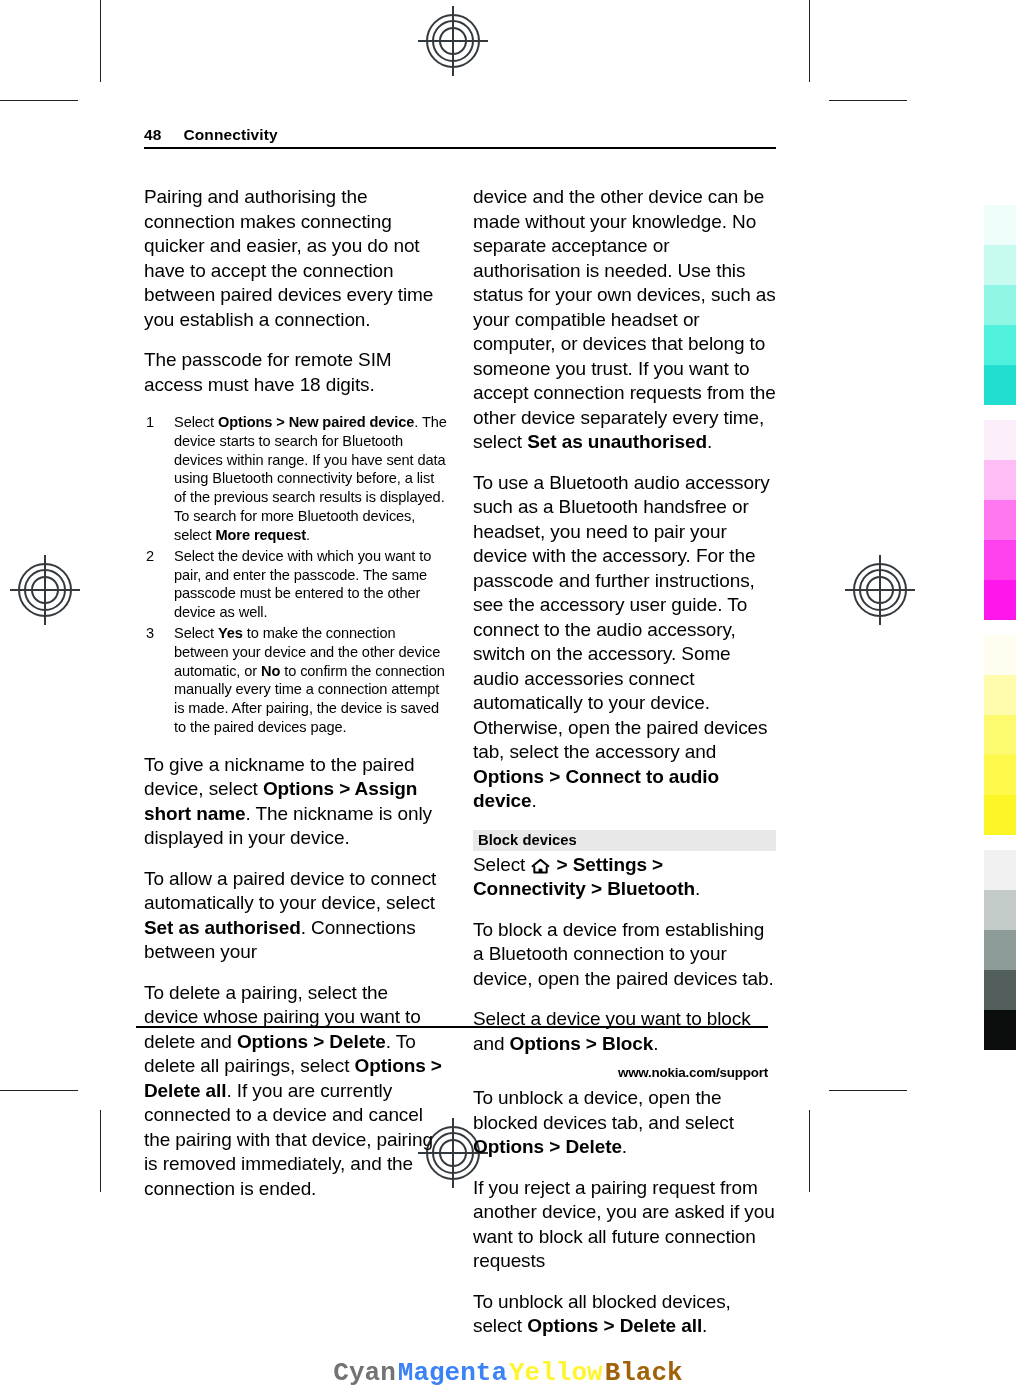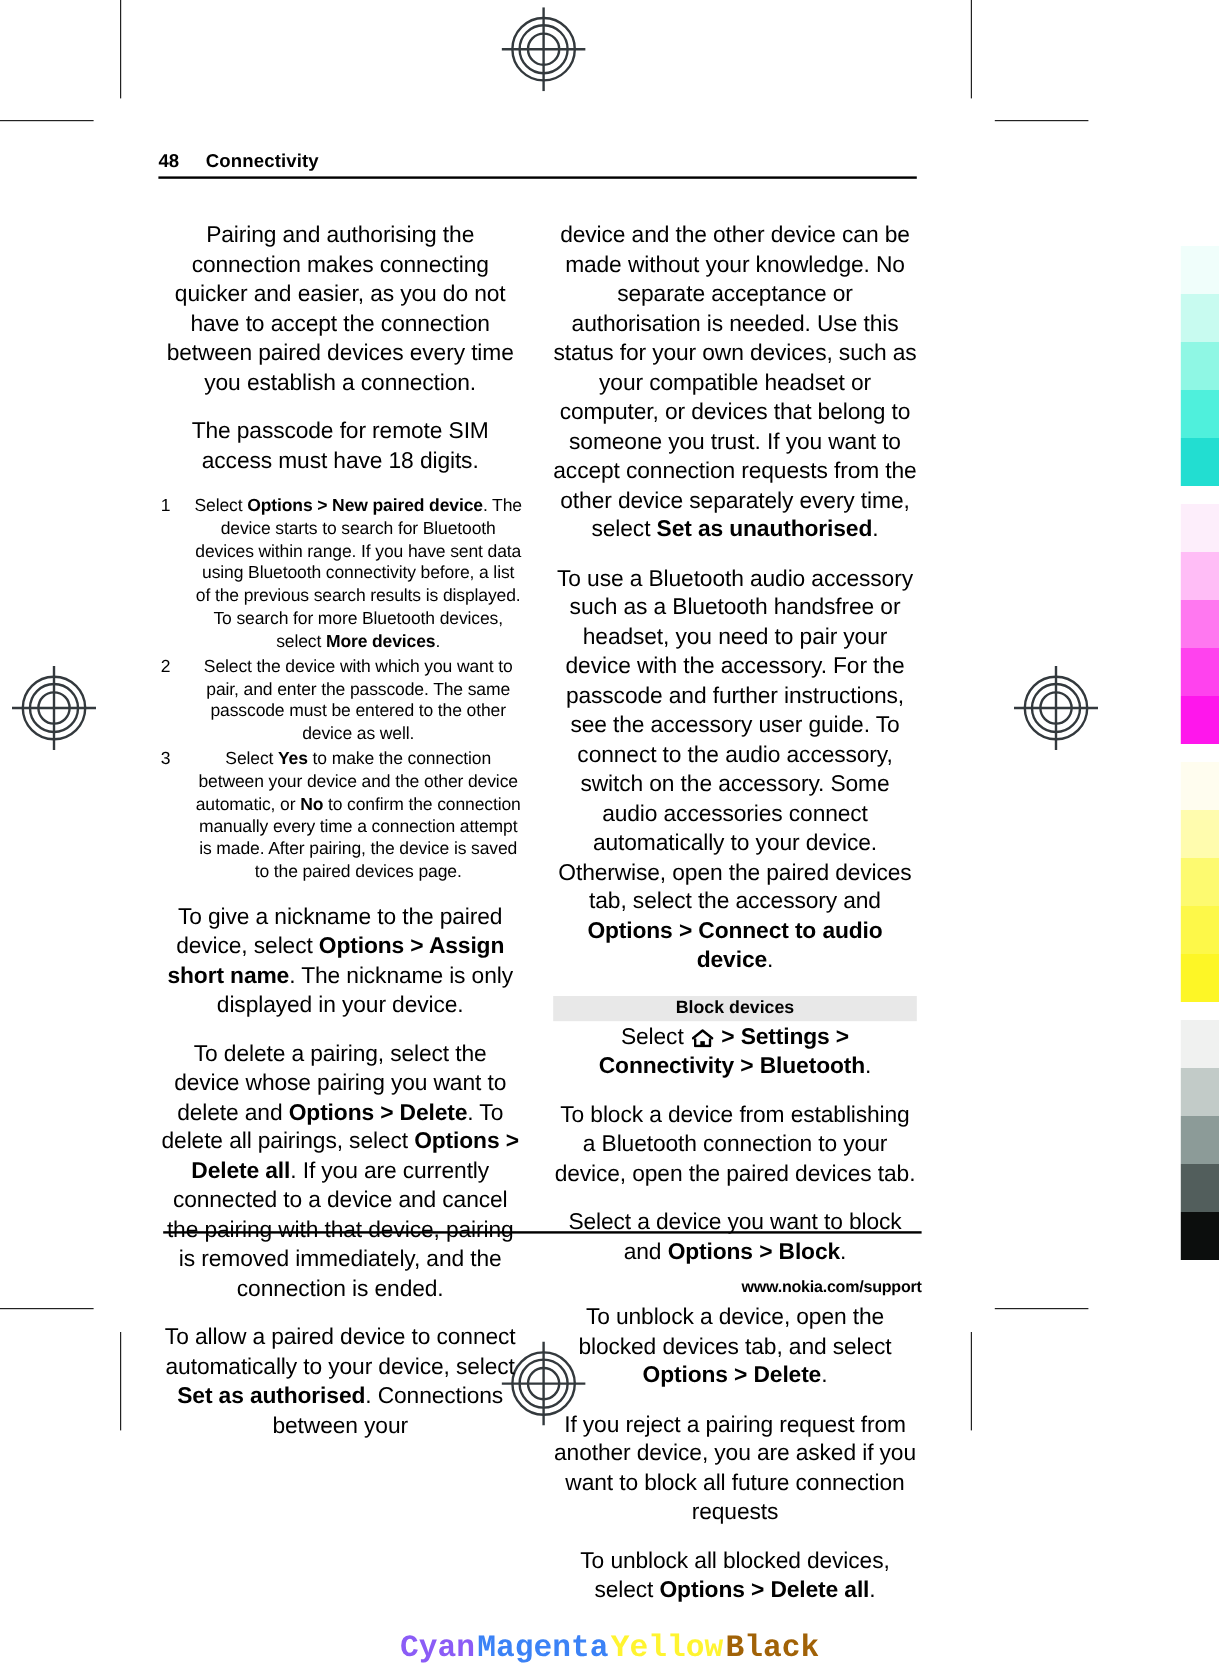--- a/index.html
+++ b/index.html
@@ -23,24 +23,23 @@
 
   .reg-mark {
     position: absolute;
     width: 70px; height: 70px;
   }
   .reg-mark svg { display: block; }
 
   
   .page {
     position: absolute;
-    left: 132px;
+    left: 144px;
     top: 126px;
     width: 632px;
-    text-align: center;
   }
 
   .header-row {
     display: flex;
     align-items: baseline;
     gap: 22px;
     font-weight: bold;
     font-size: 15.5px;
     letter-spacing: 0.1px;
     padding-bottom: 3px;
@@ -207,27 +206,27 @@
     <span>48</span>
     <span>Connectivity</span>
   </div>
   <div class="header-rule"></div>
 
   <div class="columns">
     <div class="col" id="col-left">
         <p class="para">Pairing and authorising the connection makes connecting quicker and easier, as you do not have to accept the connection between paired devices every time you establish a connection.</p>
         <p class="para">The passcode for remote SIM access must have 18 digits.</p>
         <ol class="steps">
-          <li><span class="num">1</span>Select <b>Options  &gt; New paired device</b>. The device starts to search for Bluetooth devices within range. If you have sent data using Bluetooth connectivity before, a list of the previous search results is displayed. To search for more Bluetooth devices, select <b>More devices</b>.</li>
+          <li><span class="num">1</span>Select <b>Options  &gt; New paired device</b>. The device starts to search for Bluetooth devices within range. If you have sent data using Bluetooth connectivity before, a list of the previous search results is displayed. To search for more Bluetooth devices, select <b>More request</b>.</li>
           <li><span class="num">2</span>Select the device with which you want to pair, and enter the passcode. The same passcode must be entered to the other device as well.</li>
           <li><span class="num">3</span>Select <b>Yes</b> to make the connection between your device and the other device automatic, or <b>No</b> to confirm the connection manually every time a connection attempt is made. After pairing, the device is saved to the paired devices page.</li>
         </ol>
         <p class="para">To give a nickname to the paired device, select <b>Options  &gt; Assign short name</b>. The nickname is only displayed in your device.</p>
+        <p class="para">To allow a paired device to connect automatically to your device, select <b>Set as authorised</b>. Connections between your</p>
         <p class="para">To delete a pairing, select the device whose pairing you want to delete and <b>Options  &gt; Delete</b>. To delete all pairings, select <b>Options  &gt; Delete all</b>. If you are currently connected to a device and cancel the pairing with that device, pairing is removed immediately, and the connection is ended.</p>
-        <p class="para">To allow a paired device to connect automatically to your device, select <b>Set as authorised</b>. Connections between your</p>
       </div>
     <div class="col" id="col-right">
         <p class="para">device and the other device can be made without your knowledge. No separate acceptance or authorisation is needed. Use this status for your own devices, such as your compatible headset or computer, or devices that belong to someone you trust. If you want to accept connection requests from the other device separately every time, select <b>Set as unauthorised</b>.</p>
         <p class="para">To use a Bluetooth audio accessory such as a Bluetooth handsfree or headset, you need to pair your device with the accessory. For the passcode and further instructions, see the accessory user guide. To connect to the audio accessory, switch on the accessory. Some audio accessories connect automatically to your device. Otherwise, open the paired devices tab, select the accessory and <b>Options  &gt; Connect to audio device</b>.</p>
         <div class="section-head">Block devices</div>
         <p class="para">Select <span class="home-icon"><svg viewBox="0 0 20 17">
               <g fill="none" stroke="#000" stroke-width="2.1" stroke-linejoin="round" stroke-linecap="round">
                 <path d="M1.6 8.6 L10 1.8 L18.4 8.6"></path>
                 <path d="M3.5 9.6 V15.4 H16.5 V9.6"></path>
               </g>
@@ -272,13 +271,13 @@
     </div>
     <div class="colorbar" style="top: 850px;">
       <div class="swatch" style="background: rgb(240, 241, 240);"></div>
       <div class="swatch" style="background: rgb(194, 203, 200);"></div>
       <div class="swatch" style="background: rgb(140, 155, 152);"></div>
       <div class="swatch" style="background: rgb(82, 94, 92);"></div>
       <div class="swatch" style="background: rgb(12, 14, 13);"></div>
     </div>
   </div>
 
-<div class="cmyk-legend" id="cmyk-legend"><span style="color: #8b5cf6; font-family: Liberation Mono, monospace;">Cyan</span><span style="color: #3b82f6;">Magenta</span><span style="color: rgb(255, 244, 48);">Yellow</span><span style="color: #a16207;">Black</span></div>
+<div class="cmyk-legend" id="cmyk-legend"><span style="color: #737373; font-family: Liberation Mono, monospace;">Cyan</span><span style="color: #3b82f6;">Magenta</span><span style="color: rgb(255, 244, 48);">Yellow</span><span style="color: #a16207;">Black</span></div>
 
 </body></html>

